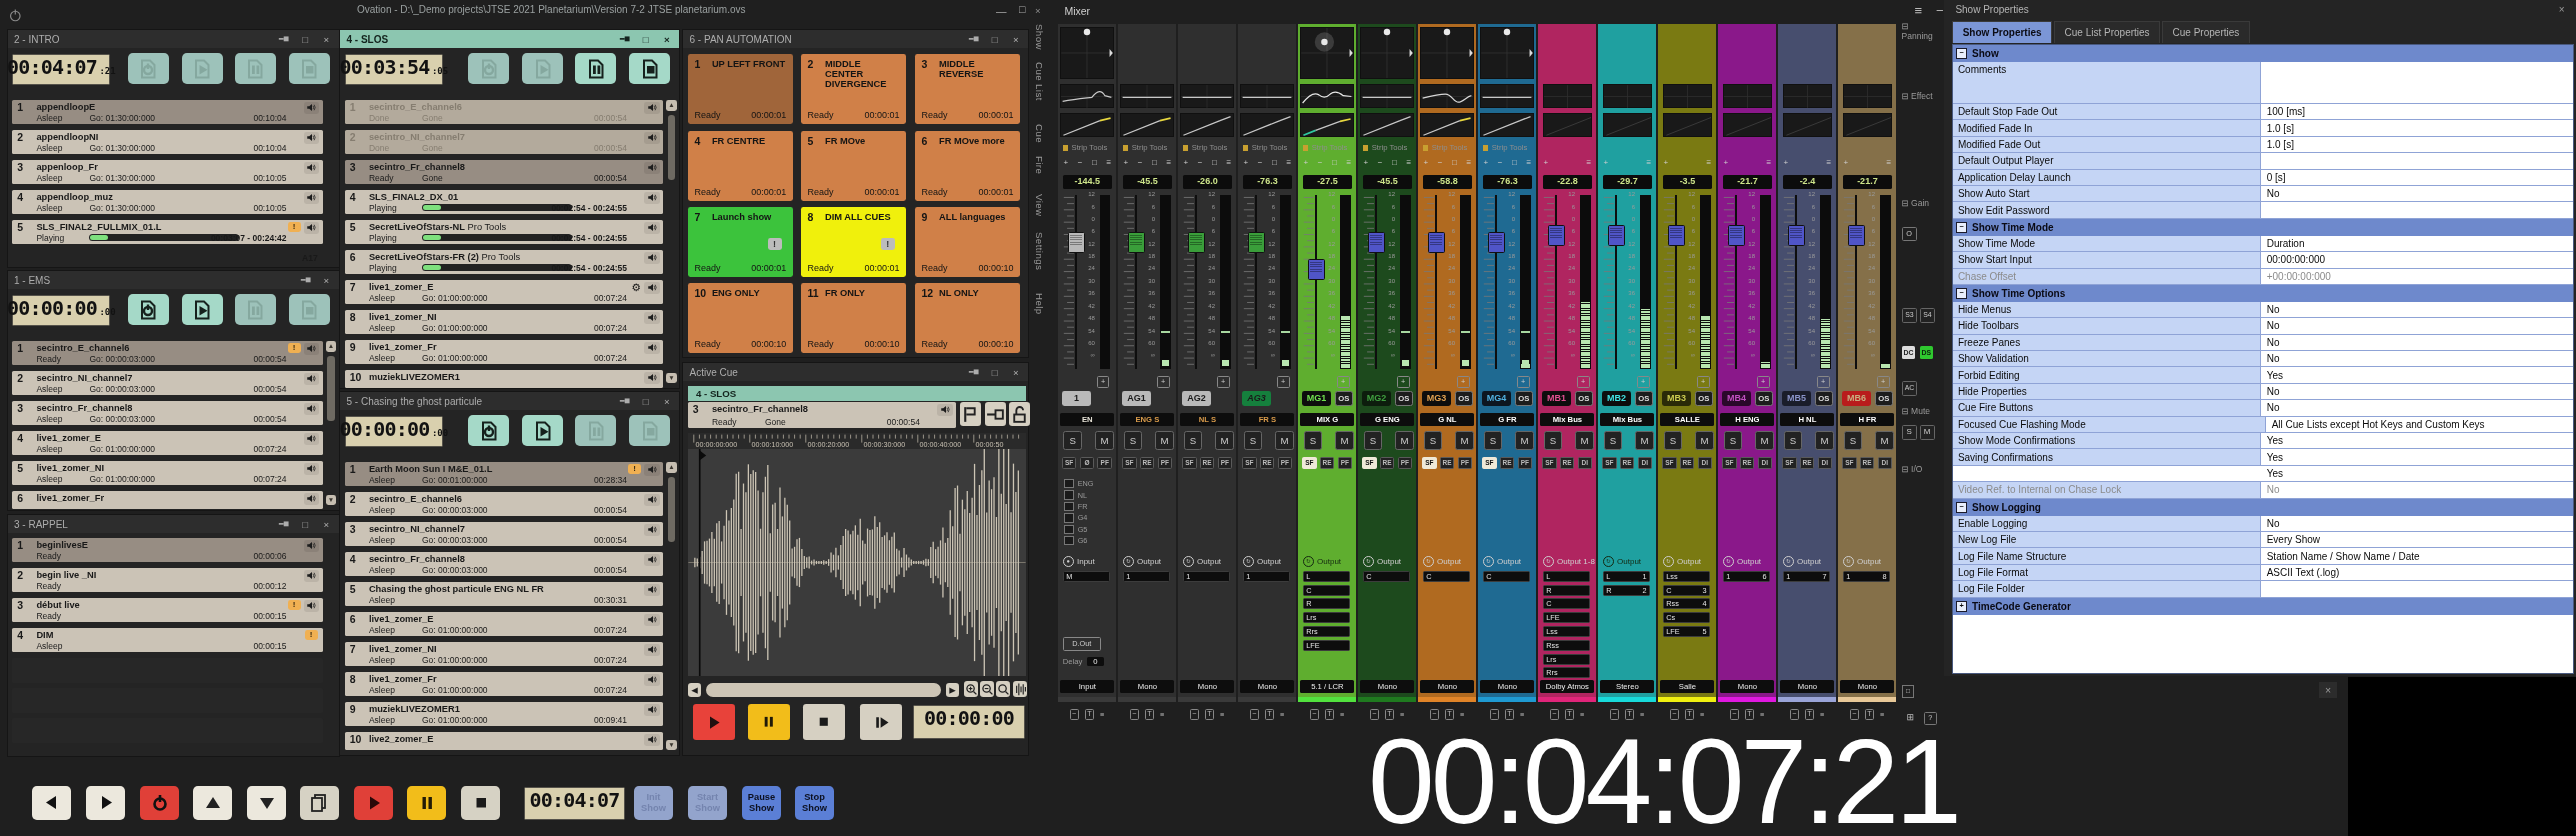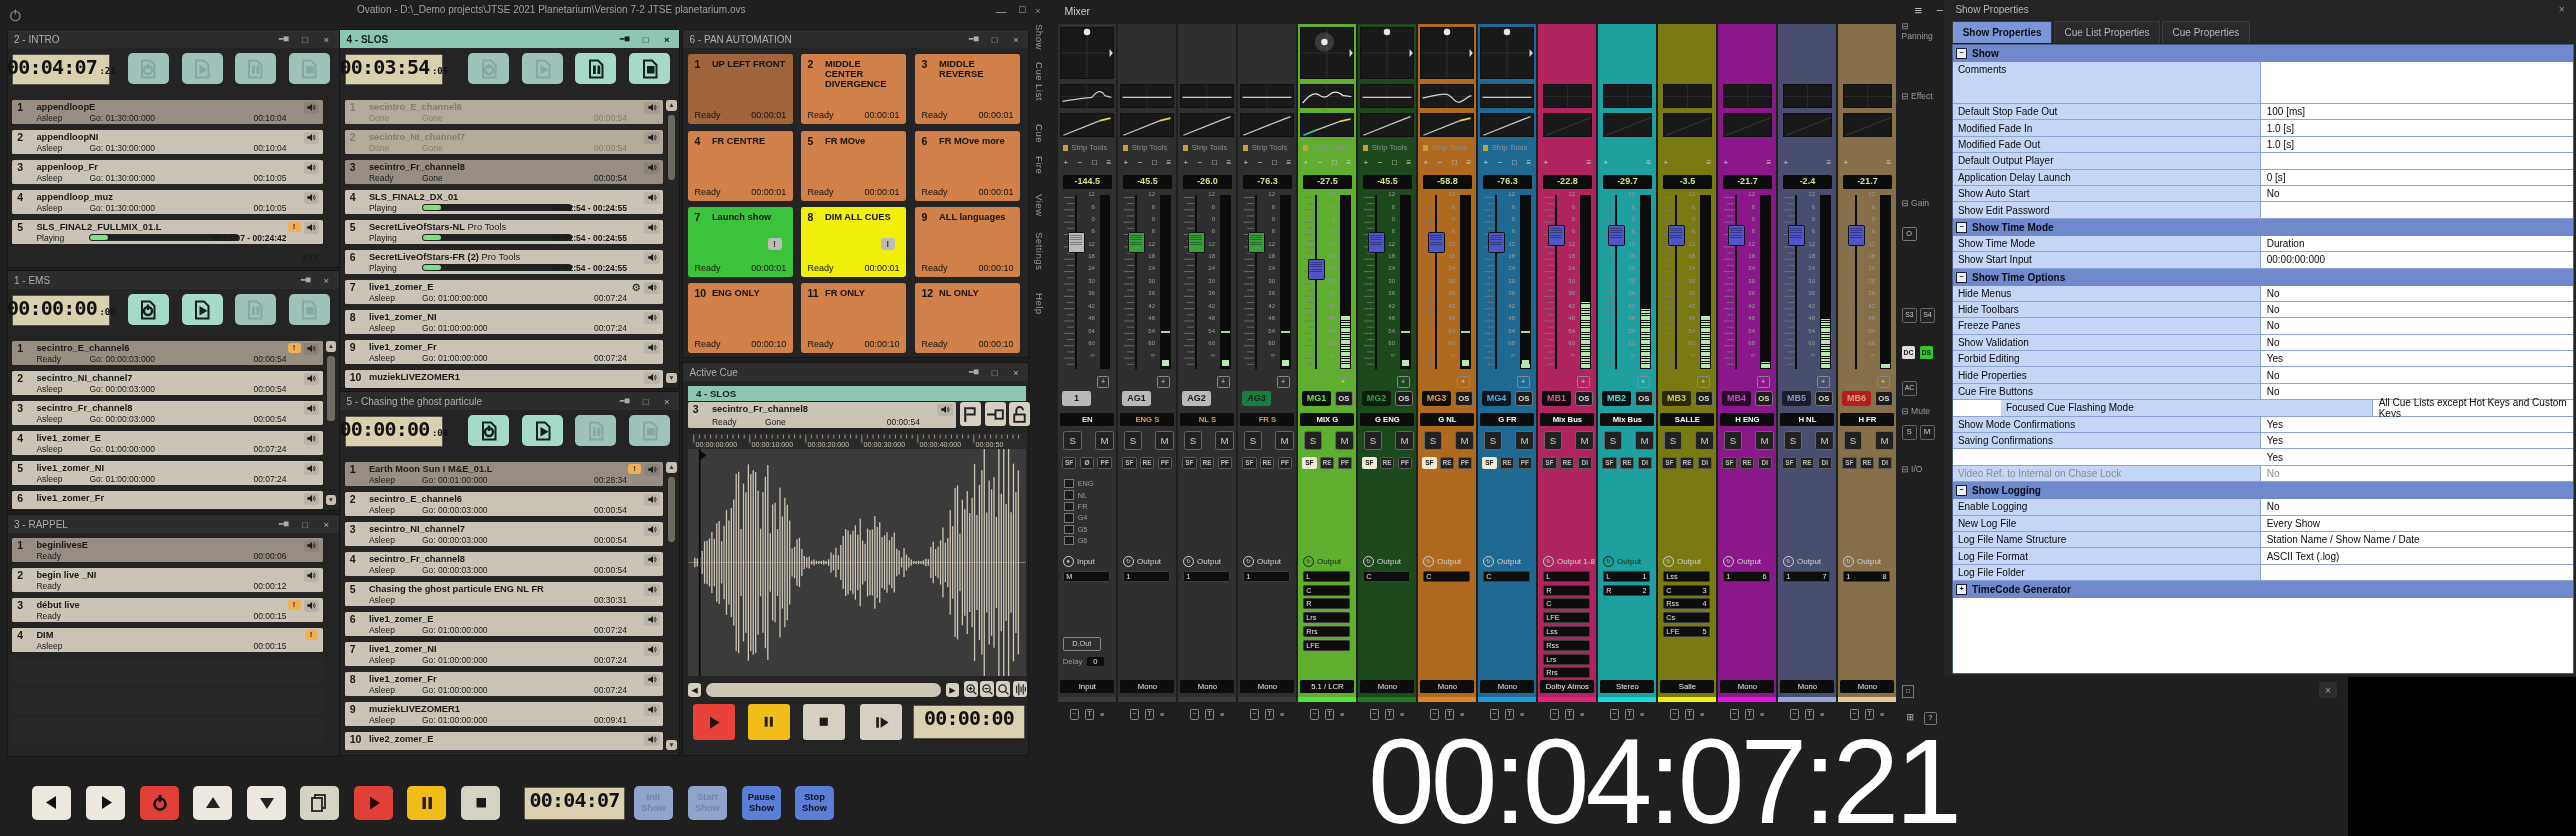--- a/index.html
+++ b/index.html
@@ -2952,20 +2952,24 @@
             <span>Show Time Mode</span>
           </div>
           <div class="prow" style="height: 15.4px;">
             <div class="pl" style="width: 308px; flex: 0 0 auto; align-items: center;">Show Time Mode</div>
             <div class="pv" style="flex: 1 1 0%;">Duration</div>
           </div>
           <div class="prow" style="height: 15.4px;">
             <div class="pl" style="width: 308px; flex: 0 0 auto; align-items: center;">Show Start Input</div>
             <div class="pv" style="flex: 1 1 0%;">00:00:00:000</div>
           </div>
+          <div class="prow gray" style="height: 15.4px;">
+            <div class="pl" style="width: 308px; flex: 0 0 auto; align-items: center;">Chase Offset</div>
+            <div class="pv" style="flex: 1 1 0%;">+00:00:00:000</div>
+          </div>
           <div class="phead" style="height: 17px;">
             <span class="exp">−</span>
             <span>Show Time Options</span>
           </div>
           <div class="prow" style="height: 15.4px;">
             <div class="pl" style="width: 308px; flex: 0 0 auto; align-items: center;">Hide Menus</div>
             <div class="pv" style="flex: 1 1 0%;">No</div>
           </div>
           <div class="prow" style="height: 15.4px;">
             <div class="pl" style="width: 308px; flex: 0 0 auto; align-items: center;">Hide Toolbars</div>
@@ -2985,21 +2989,21 @@
           </div>
           <div class="prow" style="height: 15.4px;">
             <div class="pl" style="width: 308px; flex: 0 0 auto; align-items: center;">Hide Properties</div>
             <div class="pv" style="flex: 1 1 0%;">No</div>
           </div>
           <div class="prow" style="height: 15.4px;">
             <div class="pl" style="width: 308px; flex: 0 0 auto; align-items: center;">Cue Fire Buttons</div>
             <div class="pv" style="flex: 1 1 0%;">No</div>
           </div>
           <div class="prow" style="height: 15.4px;">
-            <div class="pl" style="width: 372px; flex: 0 0 auto; align-items: center; margin-left: 48px;">Focused Cue Flashing Mode</div>
+            <div class="pl" style="width: 313px; flex: 0 0 auto; align-items: center;">Focused Cue Flashing Mode</div>
             <div class="pv" style="flex: 1 1 0%;">All Cue Lists except Hot Keys and Custom Keys</div>
           </div>
           <div class="prow" style="height: 15.4px;">
             <div class="pl" style="width: 308px; flex: 0 0 auto; align-items: center;">Show Mode Confirmations</div>
             <div class="pv" style="flex: 1 1 0%;">Yes</div>
           </div>
           <div class="prow" style="height: 15.4px;">
             <div class="pl" style="width: 308px; flex: 0 0 auto; align-items: center;">Saving Confirmations</div>
             <div class="pv" style="flex: 1 1 0%;">Yes</div>
           </div>

